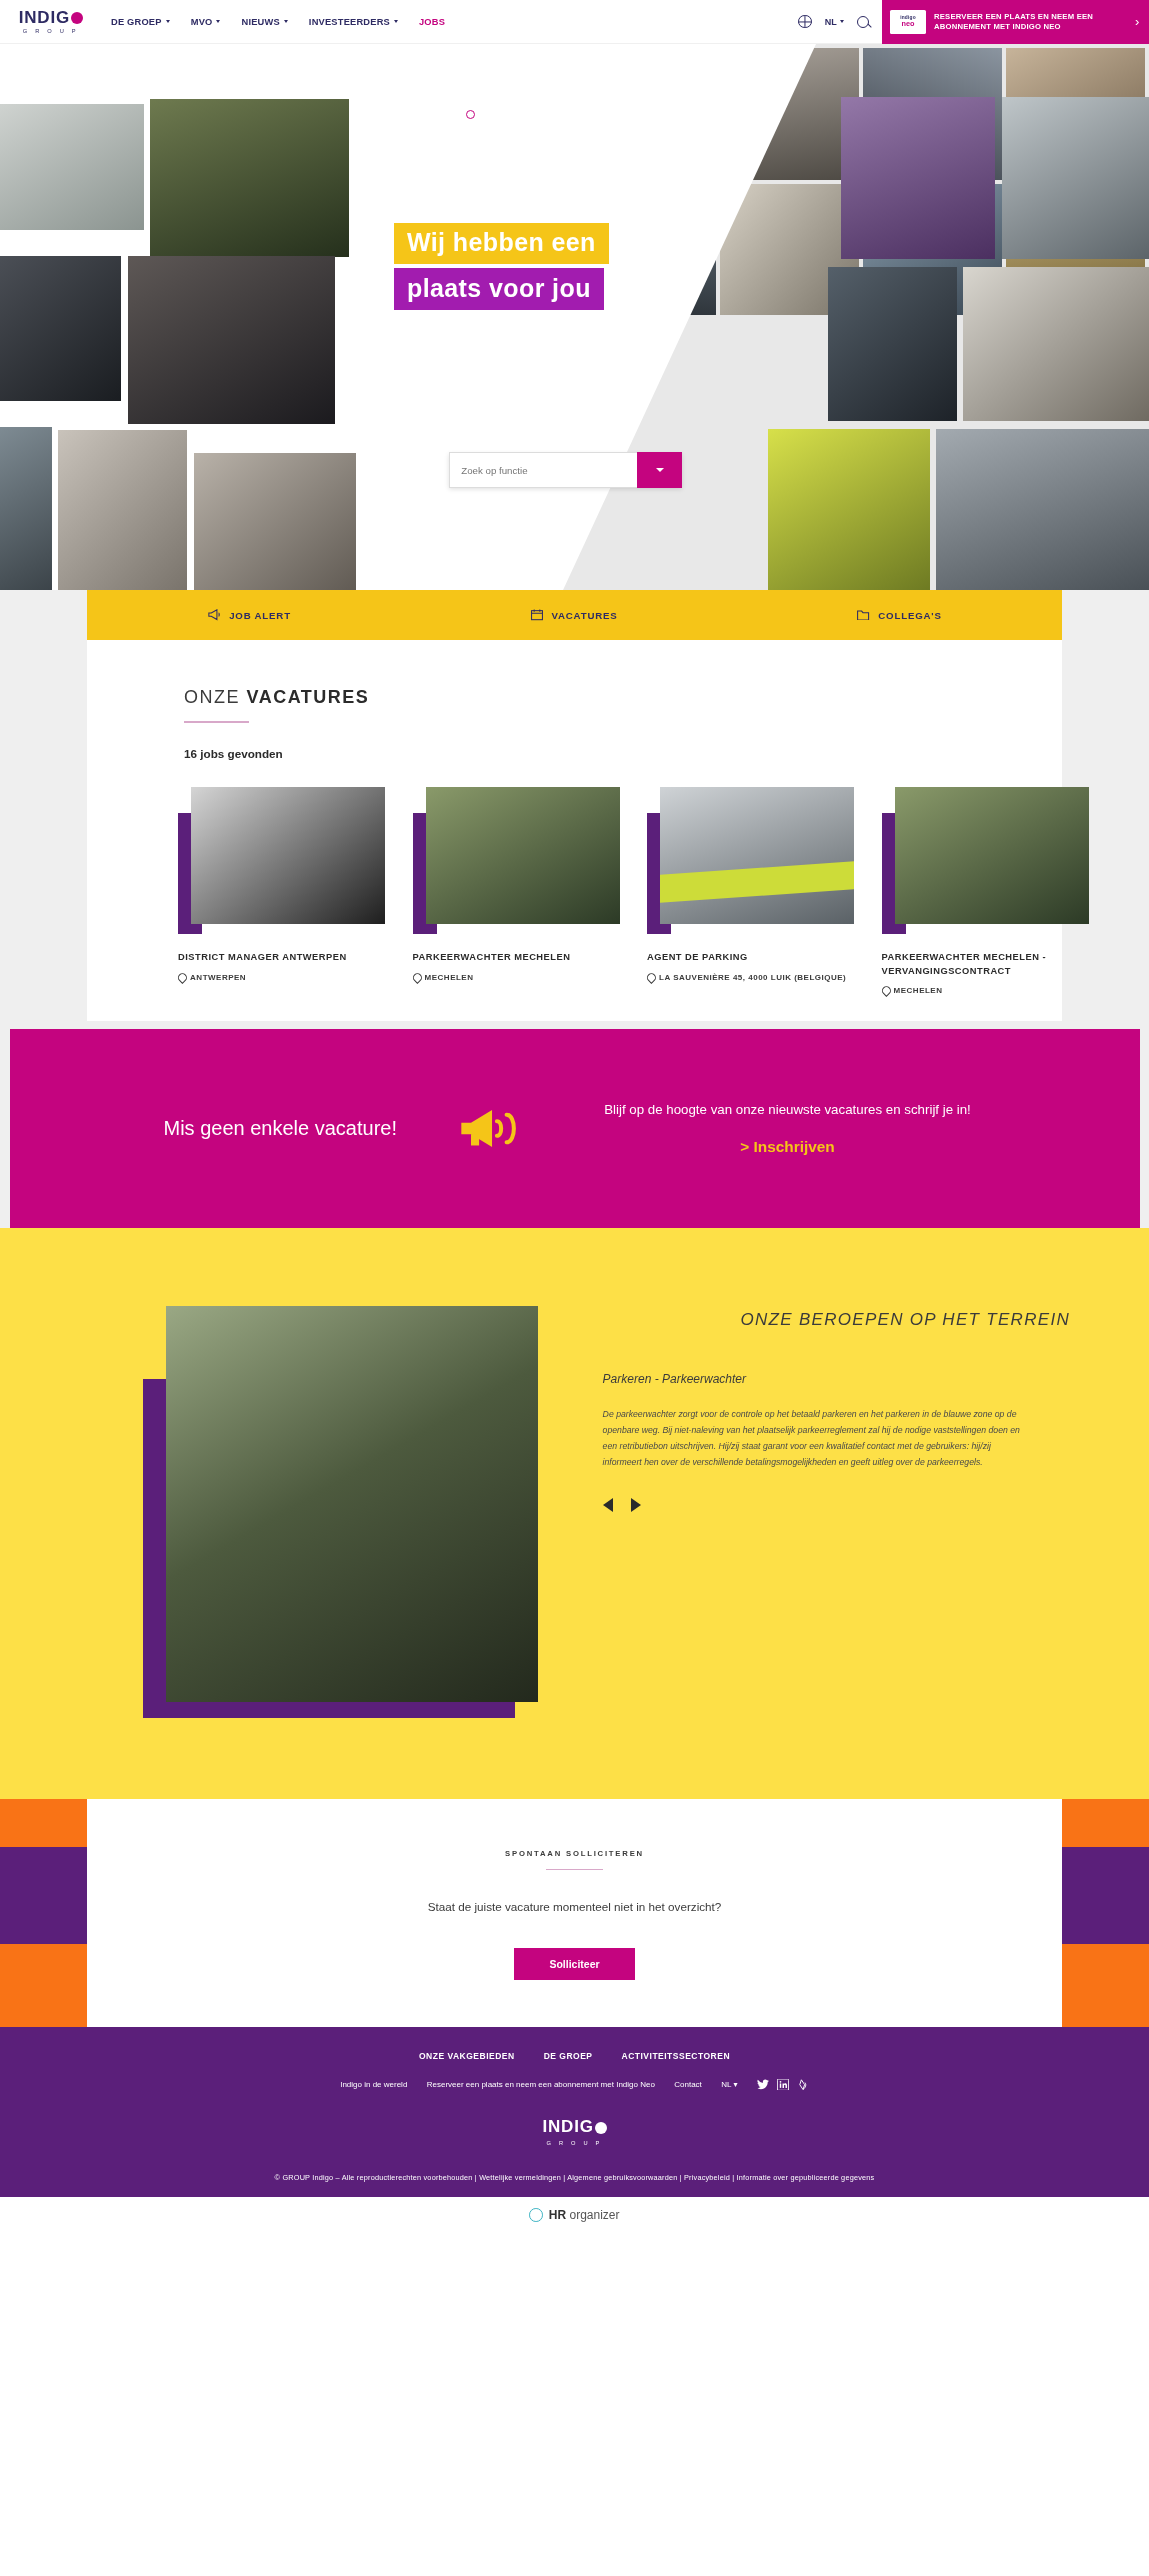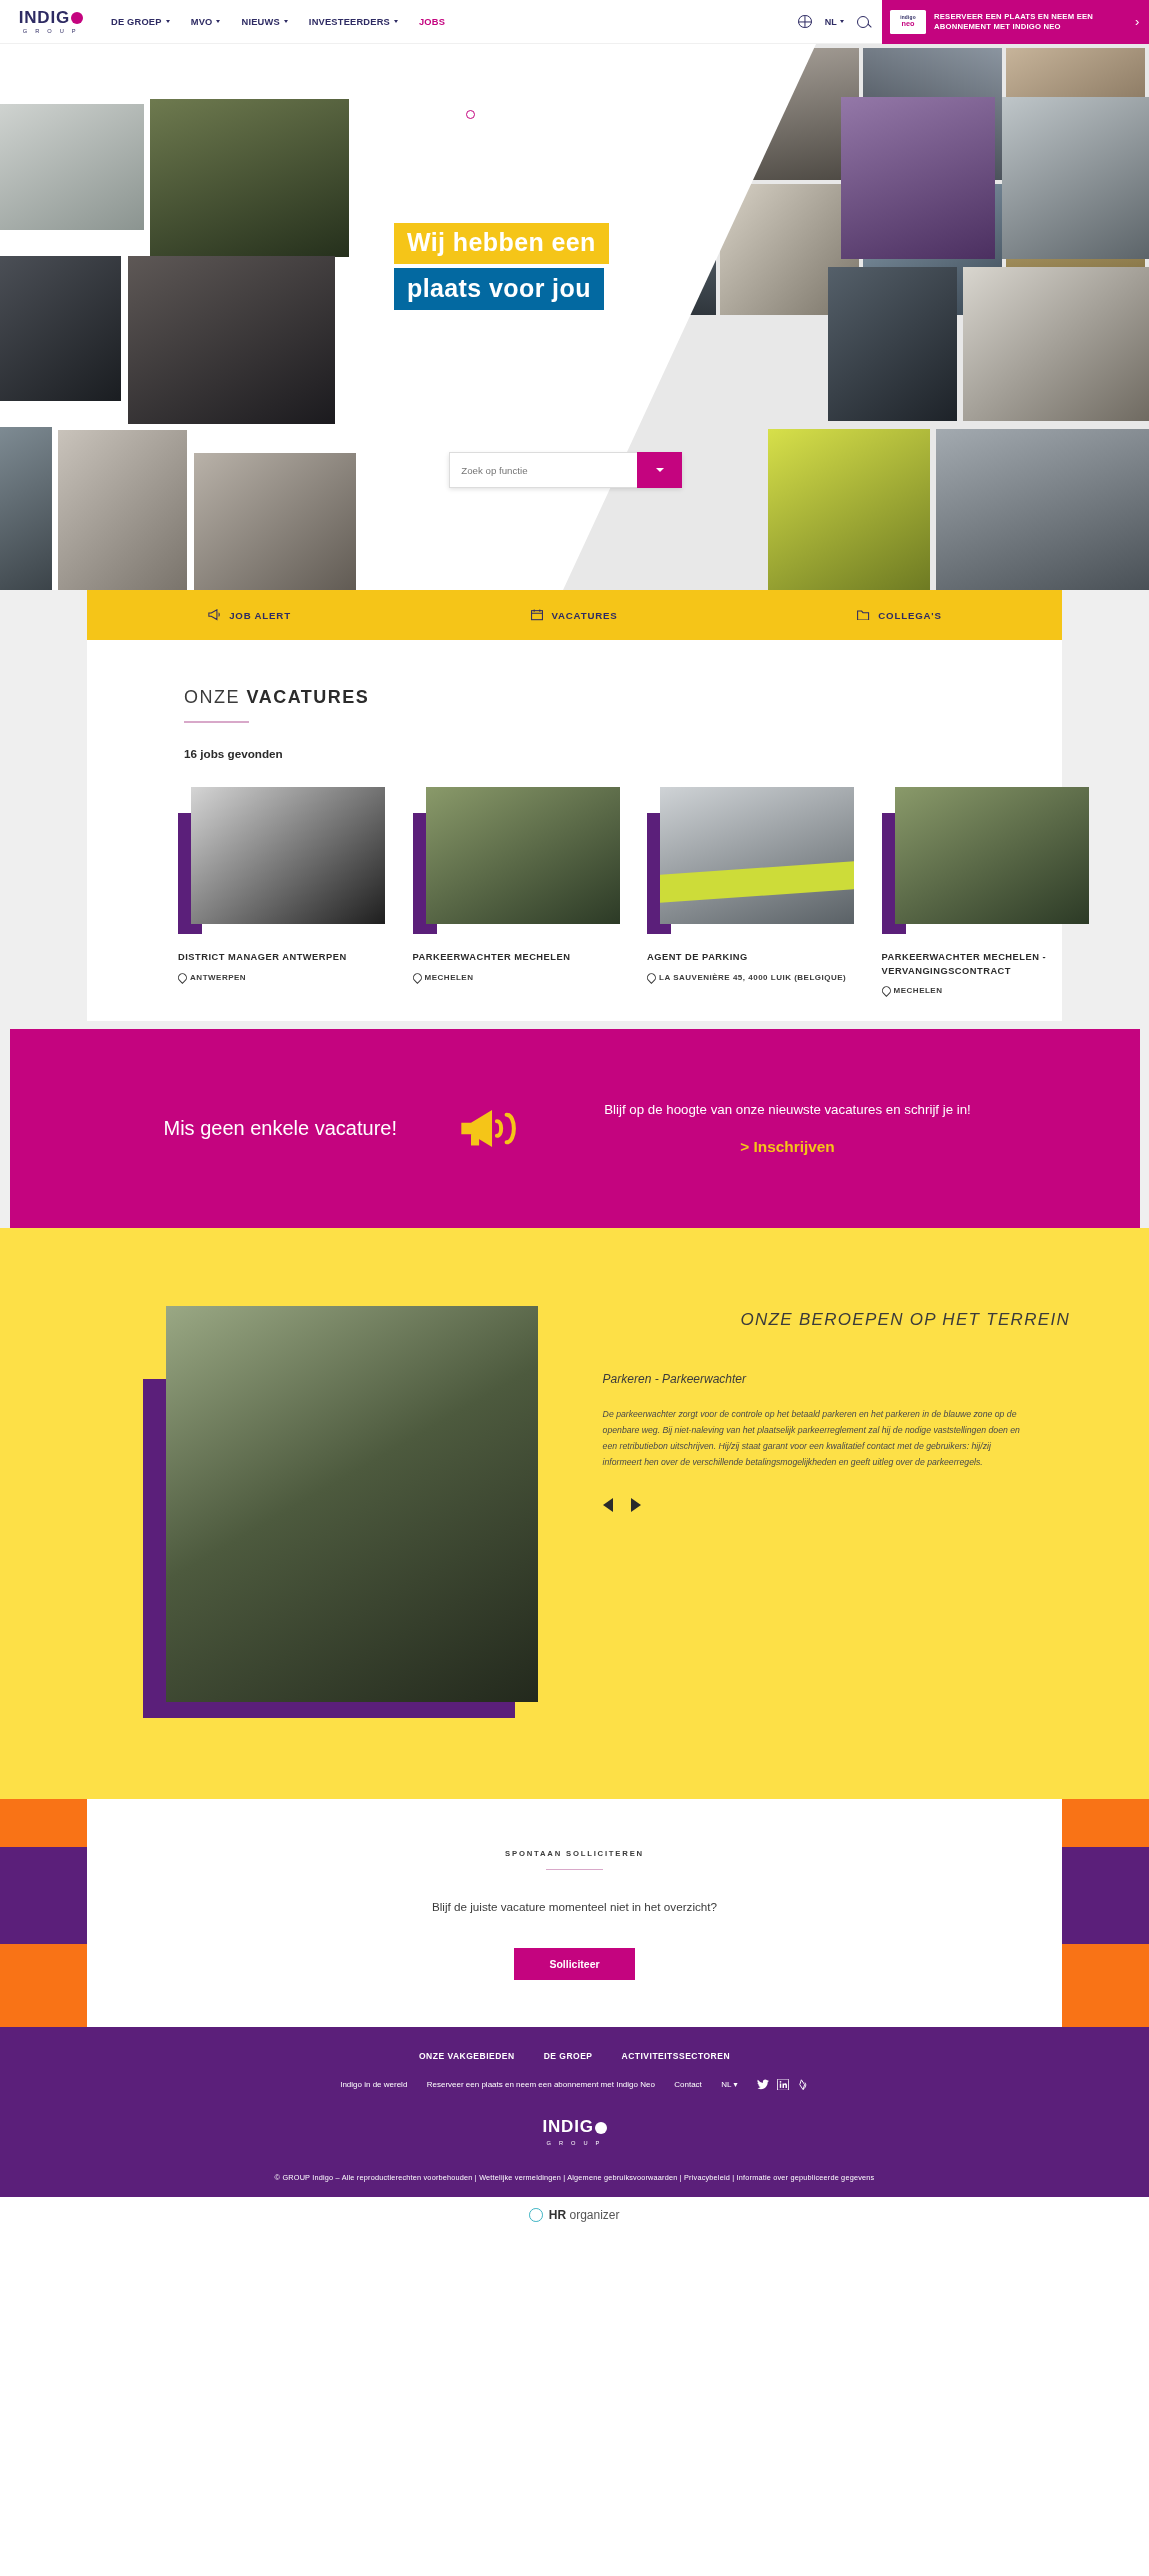--- a/index.html
+++ b/index.html
@@ -215,21 +215,21 @@
   .hero-title-line {
     display: inline-block;
     font-size: 25px;
     font-weight: bold;
     letter-spacing: 0.4px;
     color: #ffffff;
     padding: 7.3px 13px 9px 13px;
     line-height: 1;
   }
   .hero-title-line.l1 { background: #f5c518; color: #ffffff; text-align: right; }
-  .hero-title-line.l2 { background: #0369a1; margin-top: 4px; }
+  .hero-title-line.l2 { background: #a21caf; margin-top: 4px; }
 
   .hero-search {
     position: absolute; z-index: 6;
     left: 449px; top: 408px;
     width: 233px; height: 36px;
     display: flex;
     box-shadow: 0 1.6px 4.8px rgba(0,0,0,0.13);
   }
   .hero-search input {
     flex: 1; border: 0.8px solid #dcdcdc; border-right: none;
@@ -702,21 +702,21 @@
       </div>
     </div>
   </div>
 </div>
 
 <div style="position:relative;background:#f97316;">
   <div style="position:absolute;left:0;right:0;top:48px;height:97px;background:#5b1f7a;"></div>
   <div class="spont-card">
     <div class="spont-kicker">SPONTAAN SOLLICITEREN</div>
     <div class="spont-rule"></div>
-    <div class="spont-q">Blijf de juiste vacature momenteel niet in het overzicht?</div>
+    <div class="spont-q">Staat de juiste vacature momenteel niet in het overzicht?</div>
     <button class="spont-btn">Solliciteer</button>
   </div>
 </div>
 
 <div class="footer">
   <div class="f-row1">
     <a>ONZE VAKGEBIEDEN</a>
     <a>DE GROEP</a>
     <a>ACTIVITEITSSECTOREN</a>
   </div>

